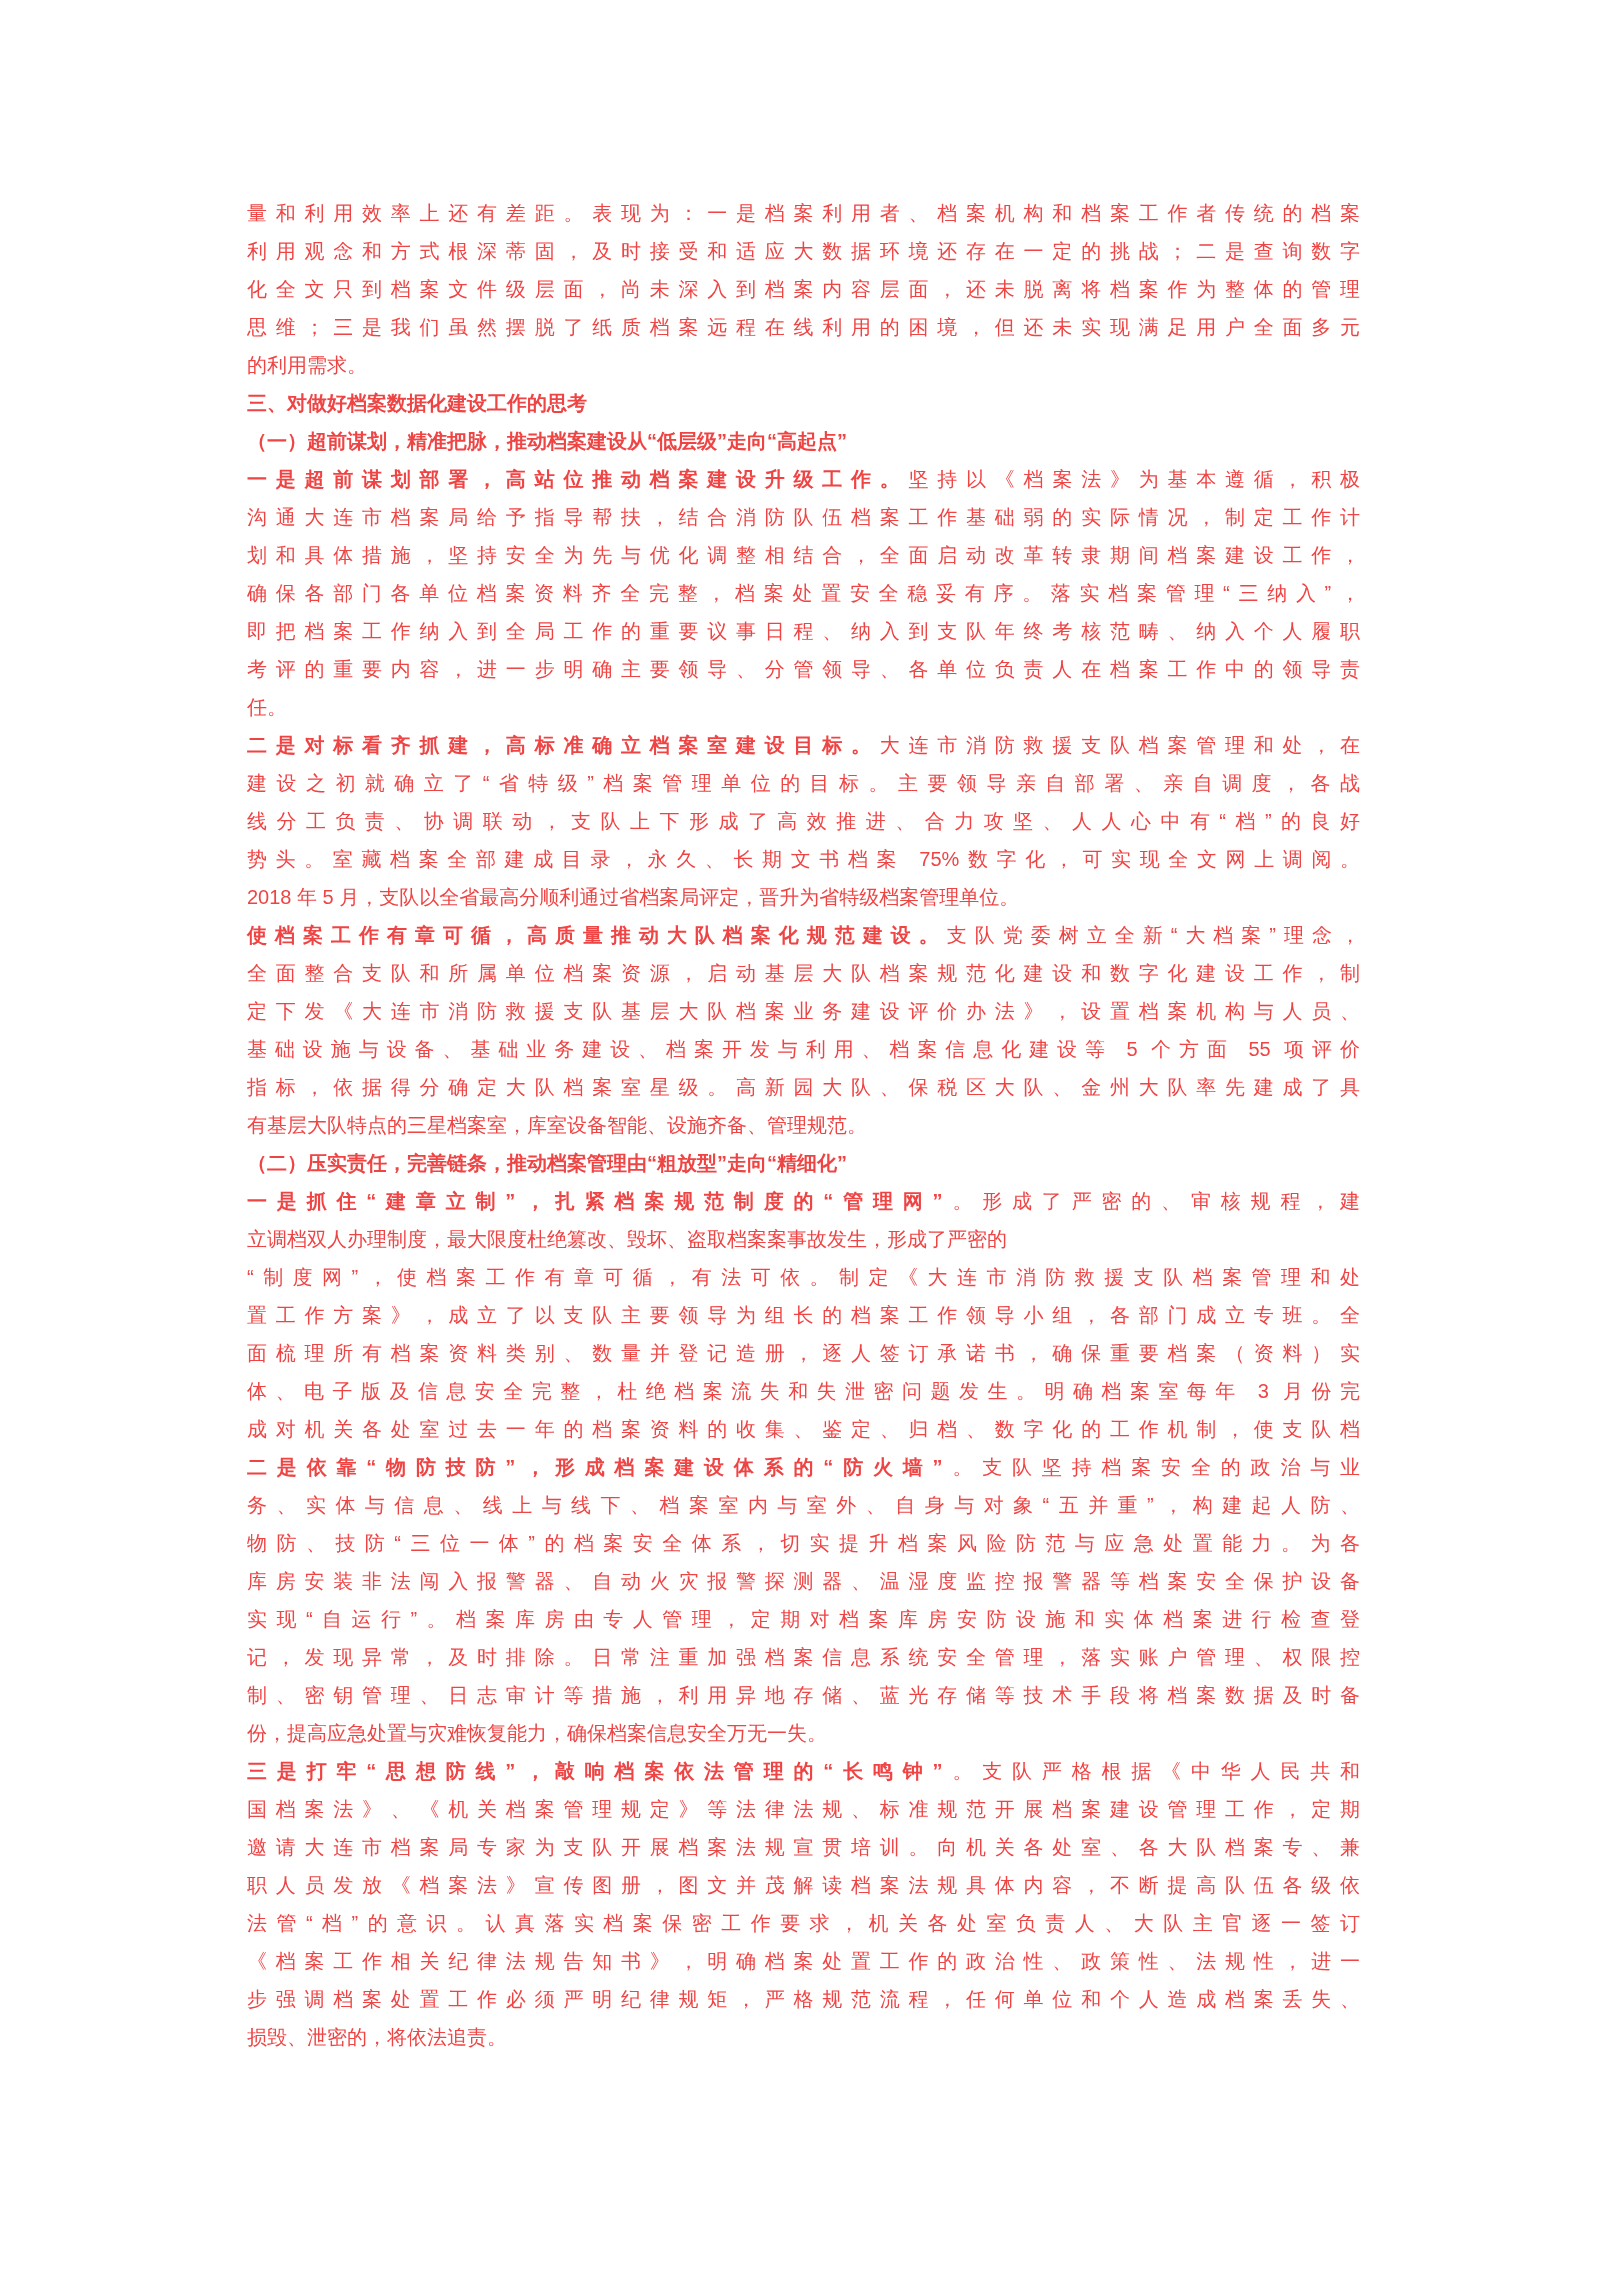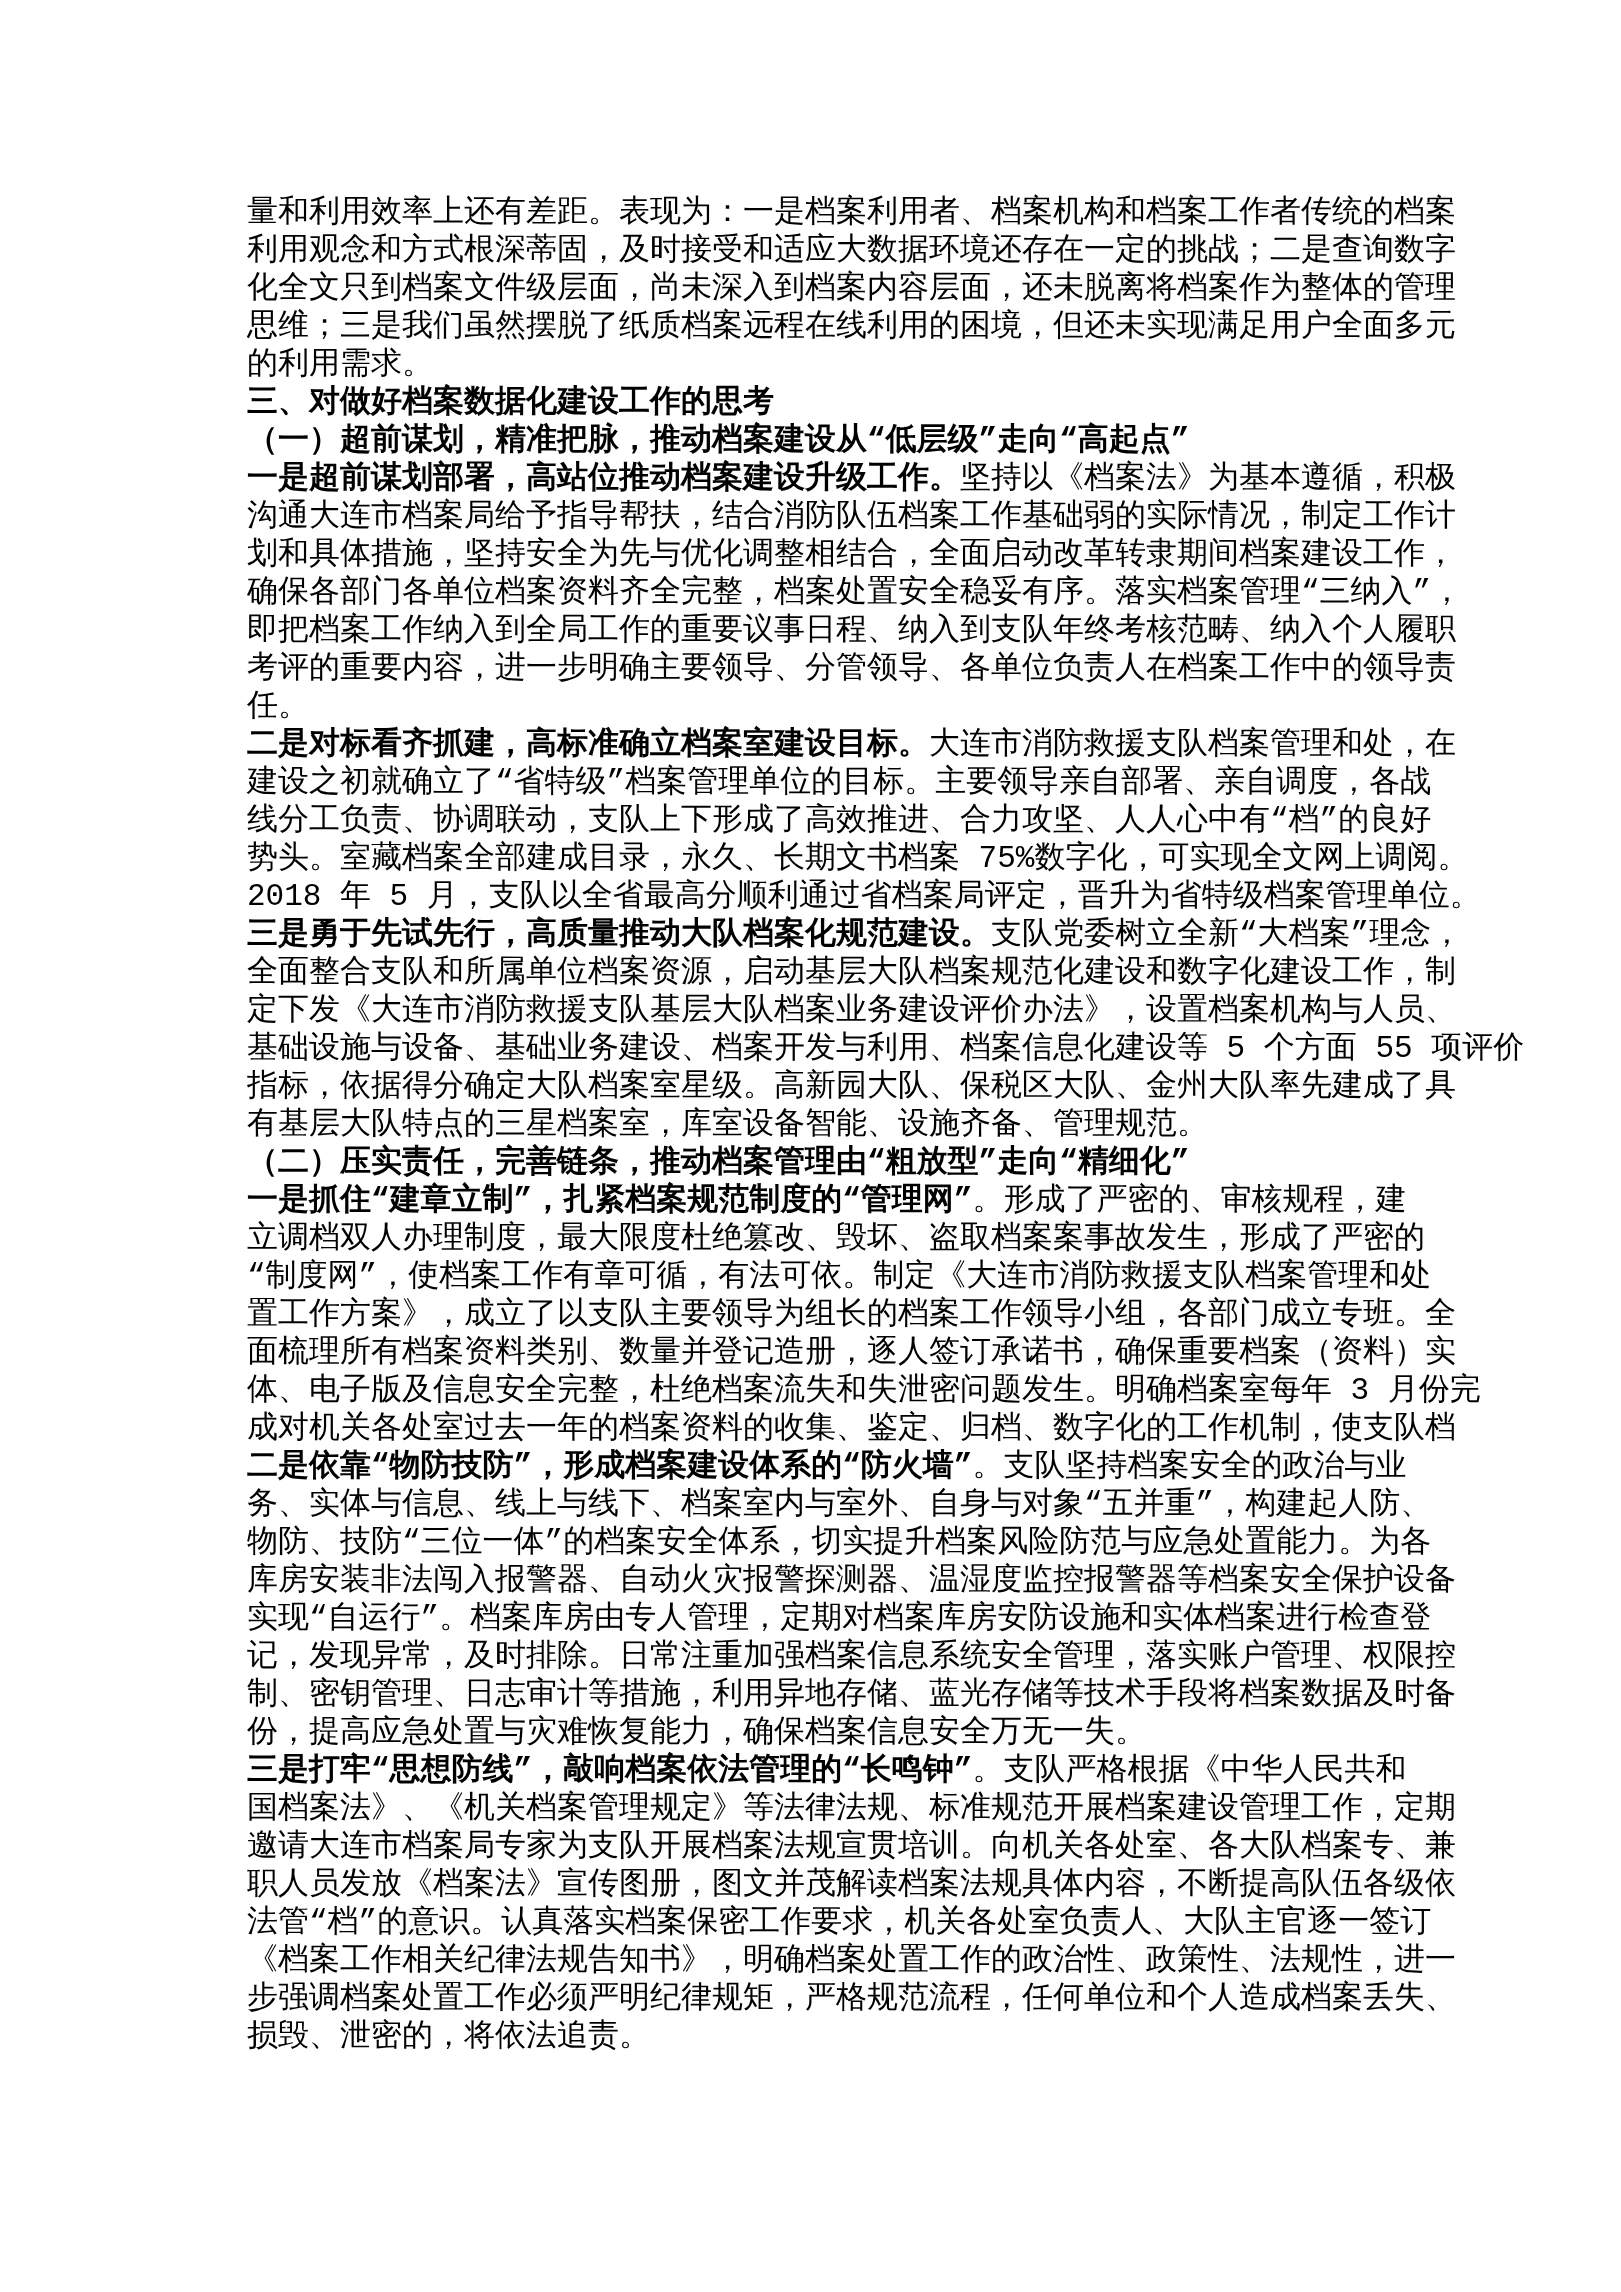--- a/index.html
+++ b/index.html
@@ -1,20 +1,20 @@
 <!DOCTYPE html>
 <html><head>
 <meta charset="utf-8">
 <style>
   html, body { margin: 0; padding: 0; background: #ffffff; }
   body { width: 1621px; height: 2293px; position: relative; overflow: hidden; }
   .page {
     position: absolute; left: 247px; top: 194px; width: 1113px;
-    font-family: Liberation Mono, monospace;
-    font-size: 31px; line-height: 38px; color: #000000;
+    font-family: Liberation Sans, sans-serif;
+    font-size: 20px; line-height: 38px; color: #ef4444;
   }
   .line { height: 38px; white-space: nowrap; overflow: visible; }
   .line.full { text-align: justify; text-align-last: justify; }
   .line.last { text-align: left; }
   .b { font-weight: bold; }
 </style>
 </head>
 <body>
 
 <div class="page" id="page">
@@ -30,21 +30,21 @@
     <div class="line full"><span>划和具体措施，坚持安全为先与优化调整相结合，全面启动改革转隶期间档案建设工作，</span></div>
     <div class="line full"><span>确保各部门各单位档案资料齐全完整，档案处置安全稳妥有序。落实档案管理“三纳入”，</span></div>
     <div class="line full"><span>即把档案工作纳入到全局工作的重要议事日程、纳入到支队年终考核范畴、纳入个人履职</span></div>
     <div class="line full"><span>考评的重要内容，进一步明确主要领导、分管领导、各单位负责人在档案工作中的领导责</span></div>
     <div class="line last"><span>任。</span></div>
     <div class="line full"><span class="b">二是对标看齐抓建，高标准确立档案室建设目标。</span><span>大连市消防救援支队档案管理和处，在</span></div>
     <div class="line full"><span>建设之初就确立了“省特级”档案管理单位的目标。主要领导亲自部署、亲自调度，各战</span></div>
     <div class="line full"><span>线分工负责、协调联动，支队上下形成了高效推进、合力攻坚、人人心中有“档”的良好</span></div>
     <div class="line full"><span>势头。室藏档案全部建成目录，永久、长期文书档案 75%数字化，可实现全文网上调阅。</span></div>
     <div class="line last"><span>2018 年 5 月，支队以全省最高分顺利通过省档案局评定，晋升为省特级档案管理单位。</span></div>
-    <div class="line full"><span class="b">三是勇于先试先行，高质量推动大队档案化规范建设。</span><span>支队党委树立全新“大档案”理念，</span></div>
+    <div class="line full"><span class="b">使档案工作有章可循，高质量推动大队档案化规范建设。</span><span>支队党委树立全新“大档案”理念，</span></div>
     <div class="line full"><span>全面整合支队和所属单位档案资源，启动基层大队档案规范化建设和数字化建设工作，制</span></div>
     <div class="line full"><span>定下发《大连市消防救援支队基层大队档案业务建设评价办法》，设置档案机构与人员、</span></div>
     <div class="line full"><span>基础设施与设备、基础业务建设、档案开发与利用、档案信息化建设等 5 个方面 55 项评价</span></div>
     <div class="line full"><span>指标，依据得分确定大队档案室星级。高新园大队、保税区大队、金州大队率先建成了具</span></div>
     <div class="line last"><span>有基层大队特点的三星档案室，库室设备智能、设施齐备、管理规范。</span></div>
     <div class="line last"><span class="b">（二）压实责任，完善链条，推动档案管理由“粗放型”走向“精细化”</span></div>
     <div class="line full"><span class="b">一是抓住“建章立制”，扎紧档案规范制度的“管理网”</span><span>。形成了严密的、审核规程，建</span></div>
     <div class="line last"><span>立调档双人办理制度，最大限度杜绝篡改、毁坏、盗取档案案事故发生，形成了严密的</span></div>
     <div class="line full"><span>“制度网”，使档案工作有章可循，有法可依。制定《大连市消防救援支队档案管理和处</span></div>
     <div class="line full"><span>置工作方案》，成立了以支队主要领导为组长的档案工作领导小组，各部门成立专班。全</span></div>

